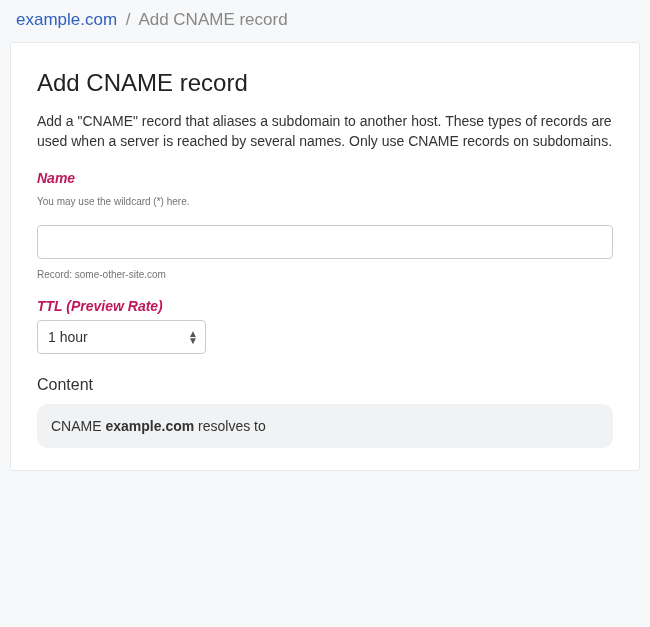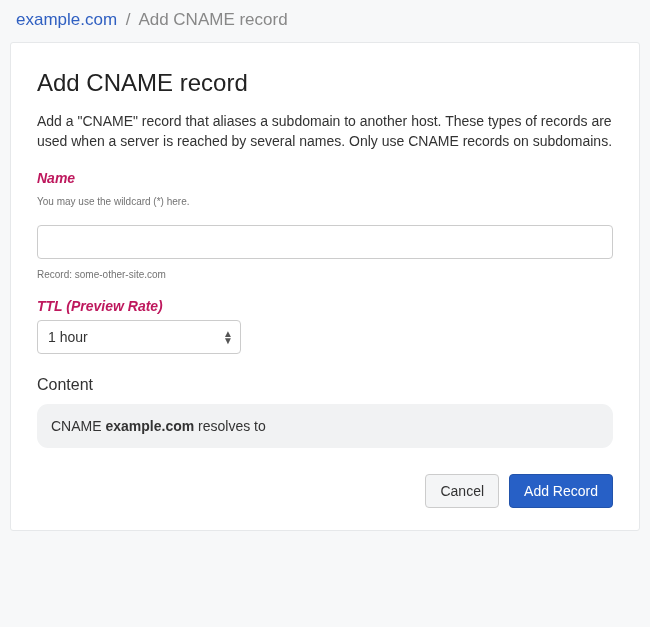--- a/index.html
+++ b/index.html
@@ -79,21 +79,21 @@
     font-size: 14px;
   }
   .hint {
     color: #737373;
     font-size: 10px;
     margin-top: 10px;
   }
   .select-wrap {
     position: relative;
     display: inline-block;
-    width: 204px;
+    width: 169px;
   }
   select {
     -webkit-appearance: none;
     -moz-appearance: none;
     appearance: none;
     width: 100%;
     height: 34px;
     padding: 6px 28px 6px 10px;
     border: 1px solid #ccc;
     border-radius: 4px;
@@ -191,18 +191,14 @@
           <span>▼</span>
       </span>
     </div>
   </div>
 
   <div class="preview-heading">Content</div>
   <div class="preview-box">
     <span>CNAME </span><span class="domain">example.com</span><span> resolves to</span>
   </div>
 
-  <div class="button-row">
-    <button class="btn btn-cancel">Cancel</button>
-    <button class="btn btn-primary">Add Record</button>
-  </div>
 
 </div>
 
 </body></html>

